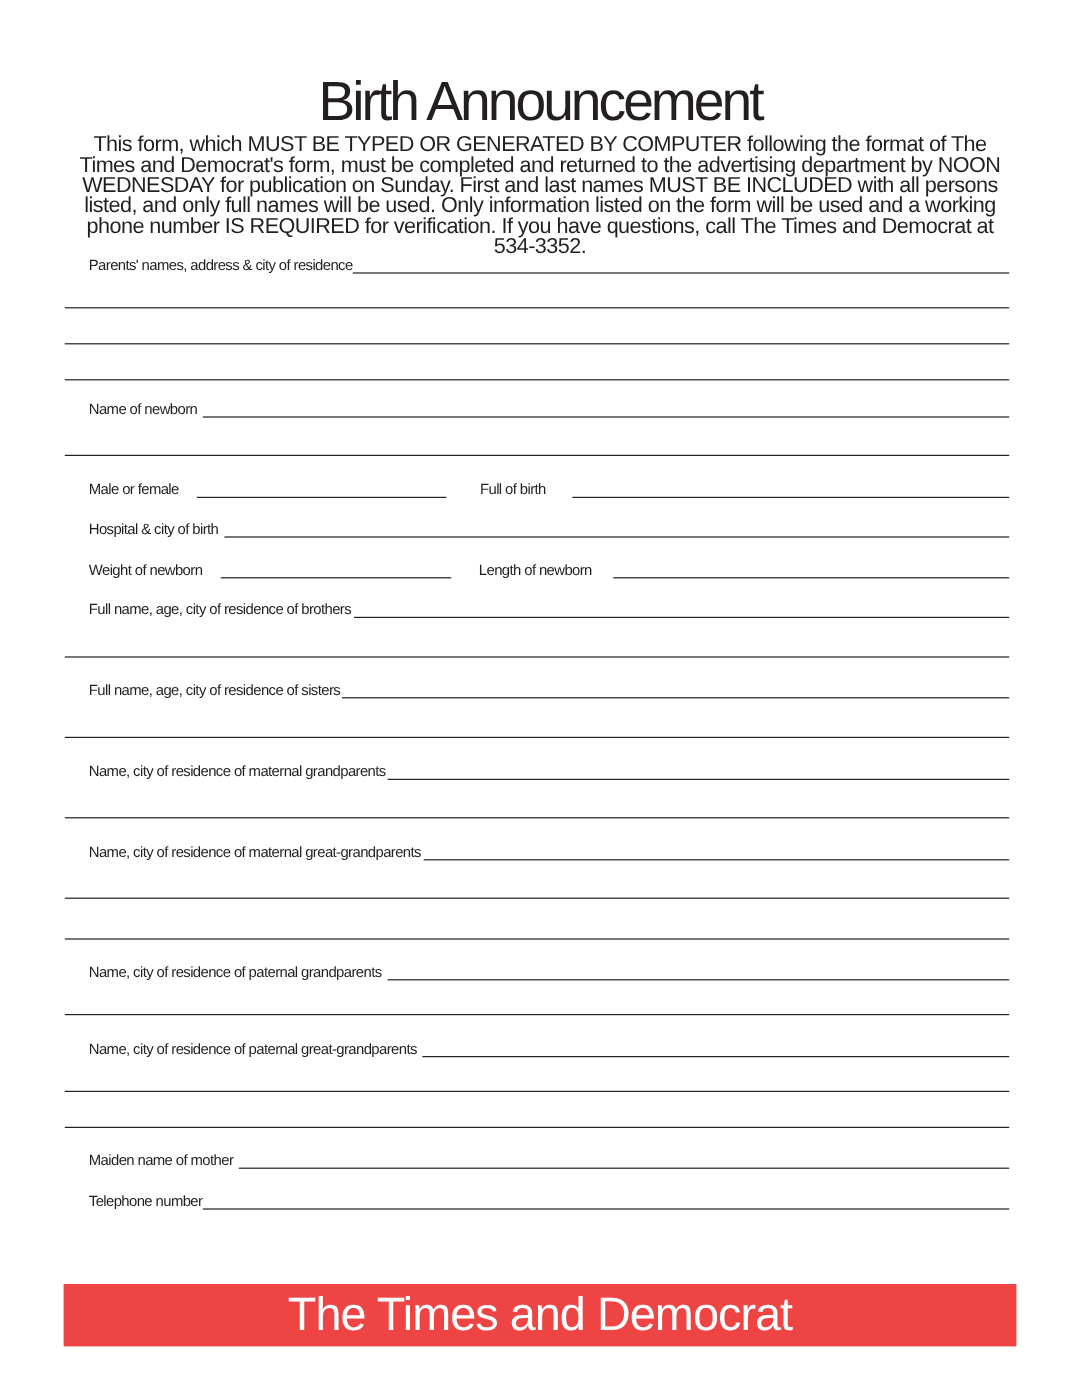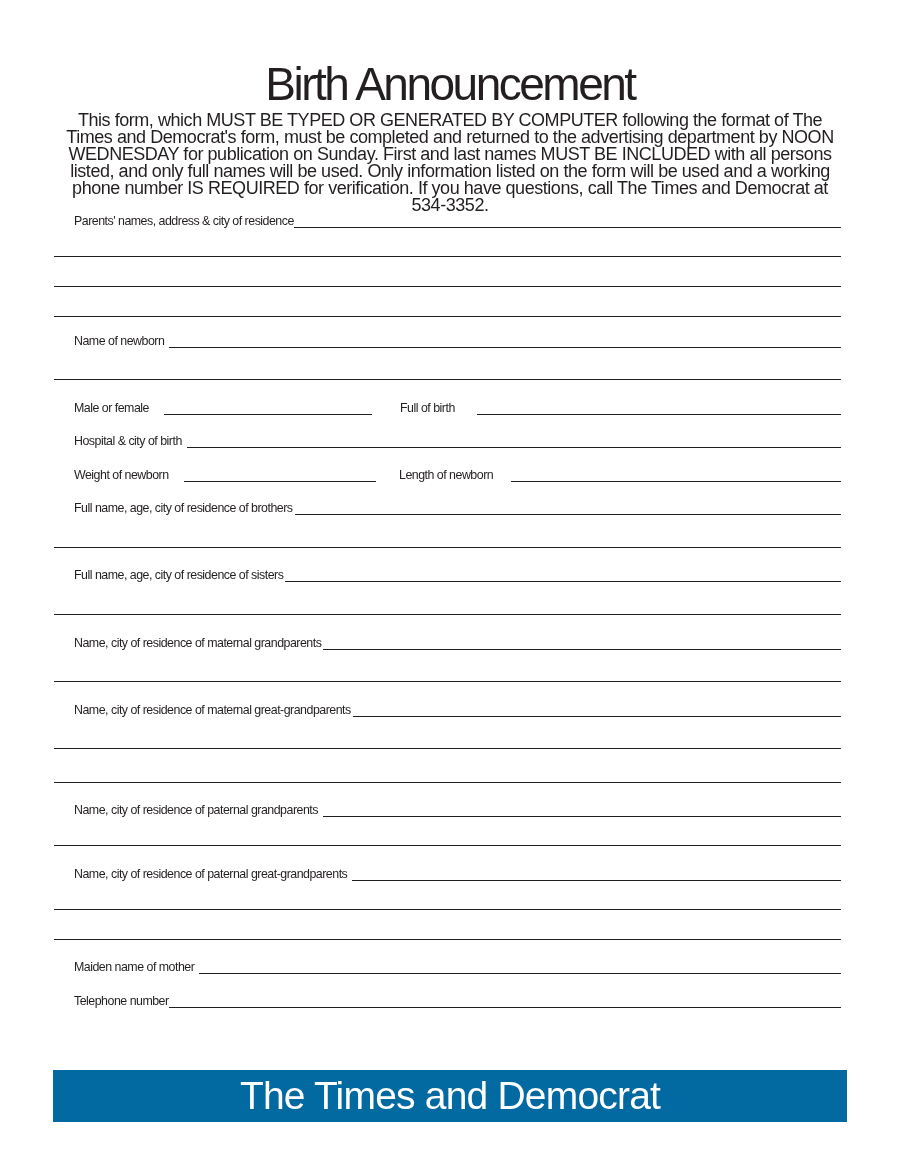--- a/index.html
+++ b/index.html
@@ -6,21 +6,21 @@
     body { width: 900px; height: 1165px; position: relative; overflow: hidden; color: #231f20; font-family: "Liberation Sans", sans-serif; }
     .title { position: absolute; left: 0; width: 900px; top: 44px; text-align: center; font-size: 46px; letter-spacing: -2.5px; font-weight: normal; line-height: 80px; margin: 0; }
     .intro { position: absolute; left: 60px; width: 780px; top: 112px; text-align: center; font-size: 18px; line-height: 17px; letter-spacing: -0.45px; margin: 0; }
     .row { position: absolute; left: 54px; width: 787px; height: 18px; display: flex; align-items: flex-end; }
     .lbl { font-size: 12.4px; letter-spacing: -0.5px; white-space: nowrap; line-height: 14px; padding-bottom: 1px; margin-left: 20px; }
     .line { flex: 1; border-bottom: 1.2px solid #231f20; height: 0; margin-bottom: 1px; }
     .gap { margin-left: 5px; }
     .split { position: absolute; left: 54px; width: 787px; height: 18px; }
     .split .half { position: absolute; top: 0; height: 18px; display: flex; align-items: flex-end; gap: 15px; }
     .full-line { position: absolute; left: 54px; width: 787px; border-bottom: 1.2px solid #231f20; height: 0; }
-    .footer { position: absolute; left: 53px; top: 1070px; width: 794px; height: 52px; background: #0369a1; display: flex; align-items: center; justify-content: center; }
+    .footer { position: absolute; left: 53px; top: 1070px; width: 794px; height: 52px; background: #ef4444; display: flex; align-items: center; justify-content: center; }
     .footer span { color: #ffffff; font-size: 39px; letter-spacing: -0.8px; line-height: 52px; }
   </style>
 </head>
 <body>
 
 <h1 class="title">Birth Announcement</h1>
 <p class="intro">This form, which MUST BE TYPED OR GENERATED BY COMPUTER following the format of The Times and Democrat's form, must be completed and returned to the advertising department by NOON WEDNESDAY for publication on Sunday. First and last names MUST BE INCLUDED with all persons listed, and only full names will be used. Only information listed on the form will be used and a working phone number IS REQUIRED for verification. If you have questions, call The Times and Democrat at 534-3352.</p>
 
 <div class="row" style="top:211px">
   <span class="lbl">Parents' names, address &amp; city of residence</span>

